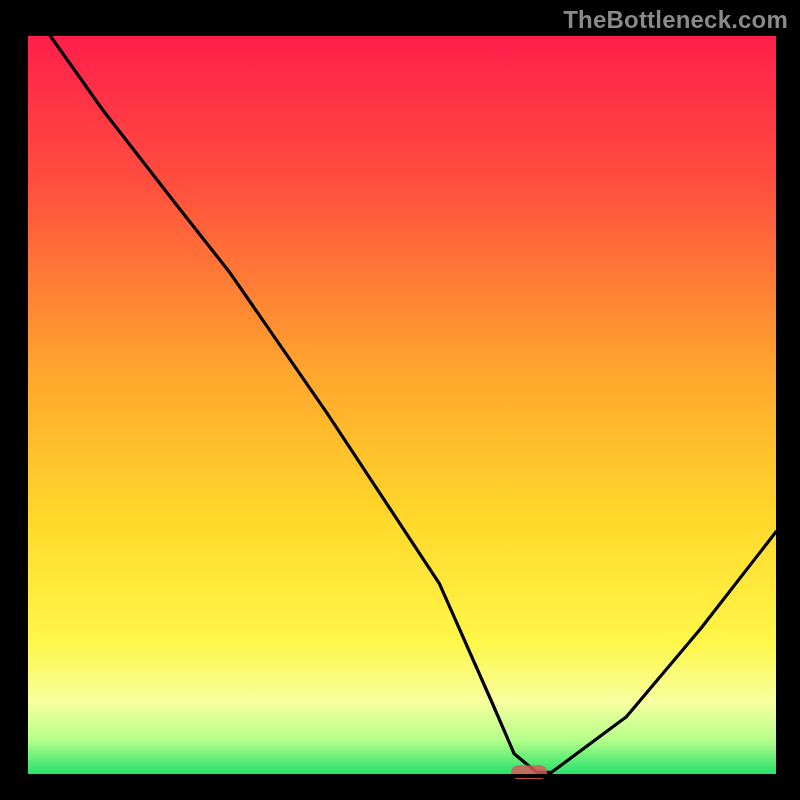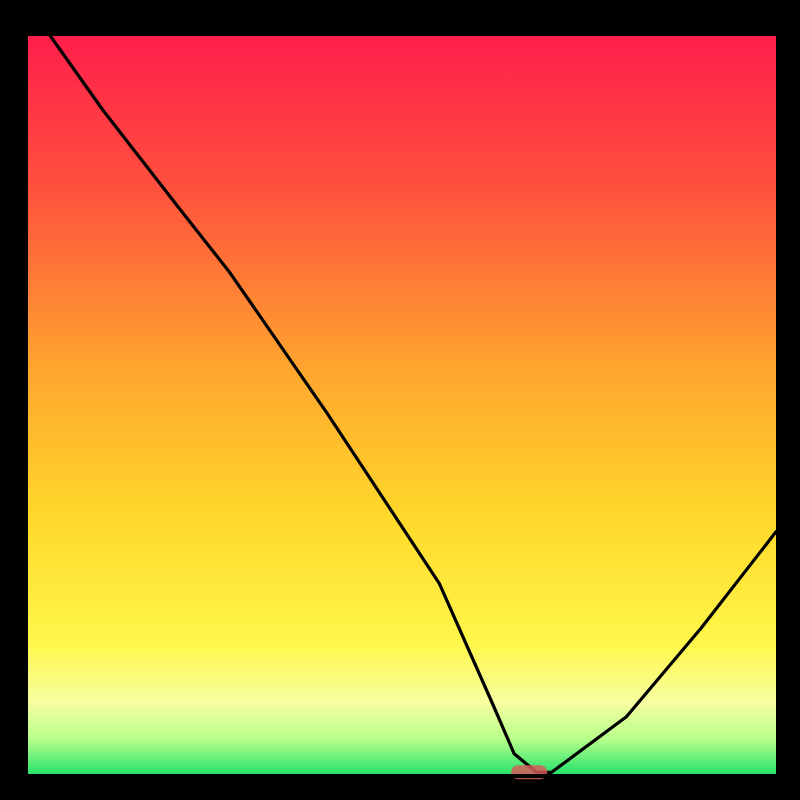--- a/index.html
+++ b/index.html
@@ -50,14 +50,15 @@
           <stop offset="95%" stop-color="#b7ff8a"></stop>
           <stop offset="100%" stop-color="#1fe06a"></stop>
         </linearGradient>
   </defs>
   <rect id="plot-bg" fill="url(#bg-grad)" x="28" y="36" width="748" height="740"></rect>
   <path id="curve" fill="none" stroke="#000" stroke-width="3.2" stroke-linejoin="round" stroke-linecap="round" d="M50.4 36.0 L102.8 110.0 L177.6 206.2 L230.0 272.8 L327.2 413.4 L439.4 583.6 L491.8 702.0 L514.2 753.8 L536.6 772.3 L551.6 772.3 L626.4 716.8 L701.2 628.0 L776.0 531.8"></path>
   <rect id="marker" rx="7" ry="7" fill="#d65a5a" fill-opacity="0.85" x="511.1600000000001" y="765.3" width="36" height="14"></rect>
   <line id="axis-bottom" stroke="#000" stroke-width="4" x1="28" x2="776" y1="776" y2="776"></line>
 </svg>
 
+<div class="watermark">TheBottleneck.com</div>
 
 </div>
 
 </body></html>

